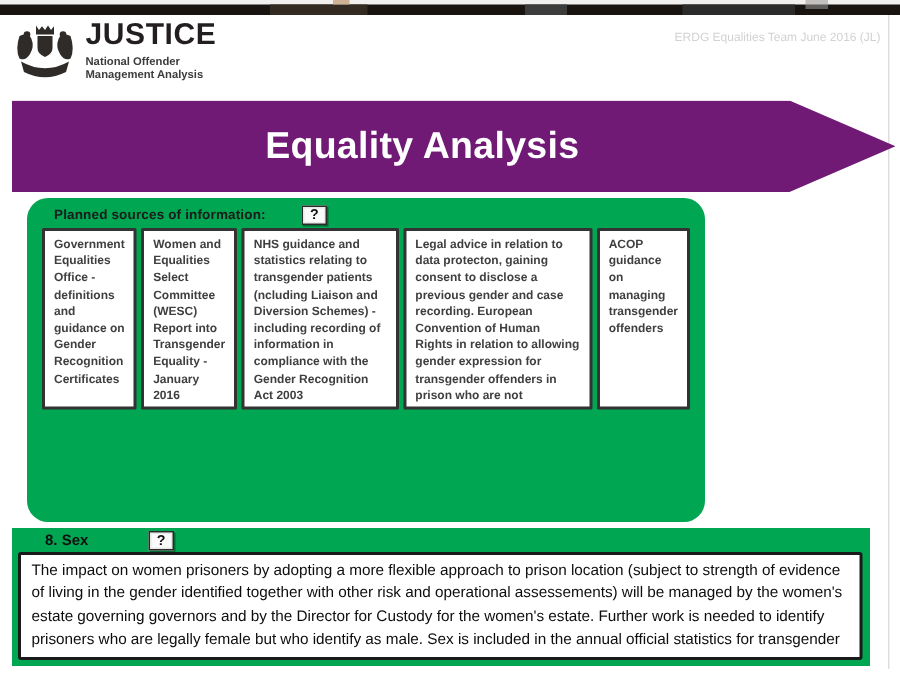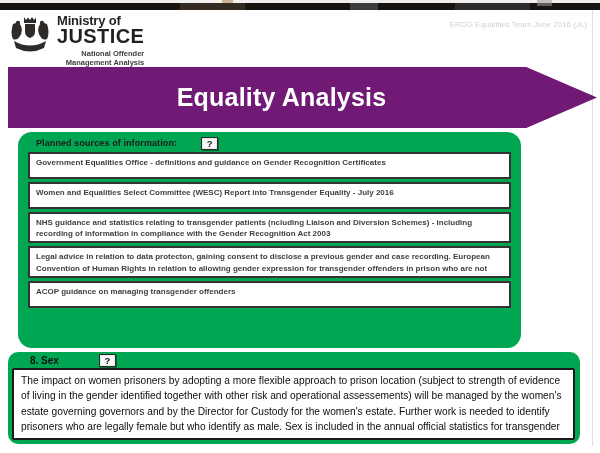--- a/index.html
+++ b/index.html
@@ -22,60 +22,60 @@
   .chrome-chip { position: absolute; left: 222px; top: 0; width: 11px; height: 3px; background: #cdb293; }
   .win-fragment { position: absolute; left: 537px; top: 0; width: 15px; height: 6px; background: #9a9a9a; opacity: .55; }
   .page-seam { position: absolute; right: 7px; top: 10px; height: 436px; width: 1px; background: #dedede; }
 
   
   .logo { position: absolute; left: 10px; top: 14px; display: flex; align-items: flex-start; }
   .crest { width: 40px; height: 44px; }
   .logo-text { margin-left: 7px; color: #231f20; }
   .ministry1 { font-size: 13px; font-weight: bold; line-height: 13px; letter-spacing: -0.2px; }
   .ministry2 { font-size: 20px; font-weight: bold; line-height: 19px; letter-spacing: 0.4px; }
-  .agency { margin-top: 4px; font-size: 7.5px; font-weight: bold; color: #3c3c3c; line-height: 8.5px; text-align: right; }
+  .agency { margin-top: 4px; font-size: 7.5px; font-weight: bold; color: #3c3c3c; line-height: 8.5px; }
   .credit { position: absolute; right: 13px; top: 20px; font-size: 8px; color: #d2d2d2; }
 
   
   .banner {
     position: absolute; left: 8px; top: 67px; width: 589px; height: 61px;
     background: #701a75;
     clip-path: polygon(0 0, 88% 0, 100% 50%, 88% 100%, 0 100%);
     display: flex; align-items: center; justify-content: center;
   }
   .banner-title { color: #ffffff; font-size: 25px; font-weight: 600; letter-spacing: 0.2px; margin-right: 42px; }
 
   
   .sources-panel {
-    position: absolute; left: 18px; top: 132px; width: 503px; height: 216px;
+    position: absolute; left: 18px; top: 132px; width: 452px; height: 216px;
     background: #00a651; border-radius: 14px;
   }
   .src-head { display: flex; align-items: center; height: 18px; padding-top: 4px; }
   .src-label { margin-left: 18px; font-size: 9px; font-weight: bold; color: #1b1b1b; letter-spacing: 0.1px; }
   .src-help { margin-left: 24px; }
-  .src-list { margin: 2px 10px 0 10px; display: flex; flex-direction: column; gap: 3px; }
+  .src-list { margin: 2px 10px 0 10px; display: flex; flex-direction: row; gap: 3px; }
   .src-box {
     background: #ffffff; border: 2px solid #333333; border-radius: 1px;
     min-height: 27px; padding: 3px 6px 2px 6px;
     font-size: 8px; line-height: 1.4; font-weight: 600; color: #3f3f3f;
   }
 
   
   .help-btn {
     display: inline-block; width: 17px; height: 13px;
     background: #fafafa; border: 1px solid #2b2b2b;
     box-shadow: 1px 1px 0 rgba(0,0,0,0.35), inset 0 0 0 1px #e8e8e8;
     font-size: 9.5px; font-weight: bold; color: #111111;
     text-align: center; line-height: 11px;
   }
 
   
   .sex-panel {
     position: absolute; left: 8px; top: 352px; width: 572px; height: 92px;
-    background: #00a651; border-radius: 10px;
+    background: #00a651; border-radius: 0;
   }
   .sex-head { display: flex; align-items: center; height: 15px; padding-top: 2px; }
   .sex-label { margin-left: 22px; font-size: 10px; font-weight: bold; color: #0f0f0f; }
   .sex-help { margin-left: 40px; }
   .sex-box {
     margin: 1px 5px 0 4px; height: 72px; overflow: hidden;
     background: #ffffff; border: 2px solid #1a1a1a; border-radius: 2px;
     padding: 3px 7px; font-size: 10.2px; line-height: 15.4px;
     font-weight: 500; color: #0d0d0d;
   }
@@ -101,42 +101,41 @@
         <path d="M14 3 l2 3 l2-2.5 l2 2.5 l2-3 l2 3 l2-2.5 v5.5 h-12 z"></path>
         <path d="M15 10 h10 v8 q0 4 -5 6 q-5 -2 -5 -6 z"></path>
         <path d="M3 10 q6 -3 8 2 q2 5 -1 10 q-3 5 -7 3 q-3 -6 0 -15 z"></path>
         <path d="M37 10 q-6 -3 -8 2 q-2 5 1 10 q3 5 7 3 q3 -6 0 -15 z"></path>
         <path d="M4 27 q16 9 32 0 l-2 7 q-14 7 -28 0 z"></path>
         <circle cx="8" cy="9" r="2.2"></circle>
         <circle cx="32" cy="9" r="2.2"></circle>
       </g>
     </svg>
     <div class="logo-text">
-      <div class="ministry1">Ministry of</div>
       <div class="ministry2">JUSTICE</div>
       <div class="agency">
         <div>National Offender</div>
         <div>Management Analysis</div>
       </div>
     </div>
   </div>
   <div class="credit">ERDG Equalities Team June 2016 (JL)</div>
 
   <div class="banner">
     <div class="banner-title">Equality Analysis</div>
   </div>
 
   <div class="sources-panel">
     <div class="src-head">
       <span class="src-label">Planned sources of information:</span>
       <span class="help-btn src-help">?</span>
     </div>
     <div class="src-list">
       <div class="src-box">Government Equalities Office - definitions and guidance on Gender Recognition Certificates</div>
-      <div class="src-box">Women and Equalities Select Committee (WESC) Report into Transgender Equality - July 2016</div>
+      <div class="src-box">Women and Equalities Select Committee (WESC) Report into Transgender Equality - January 2016</div>
       <div class="src-box">NHS guidance and statistics relating to transgender patients (ncluding Liaison and Diversion Schemes) - including recording of information in compliance with the Gender Recognition Act 2003</div>
       <div class="src-box">Legal advice in relation to data protecton, gaining consent to disclose a previous gender and case recording.   European Convention of Human Rights in relation to  allowing gender expression for transgender offenders in prison who are not</div>
       <div class="src-box">ACOP guidance on managing transgender offenders</div>
     </div>
   </div>
 
   <div class="sex-panel">
     <div class="sex-head">
       <span class="sex-label">8. Sex</span>
       <span class="help-btn sex-help">?</span>

